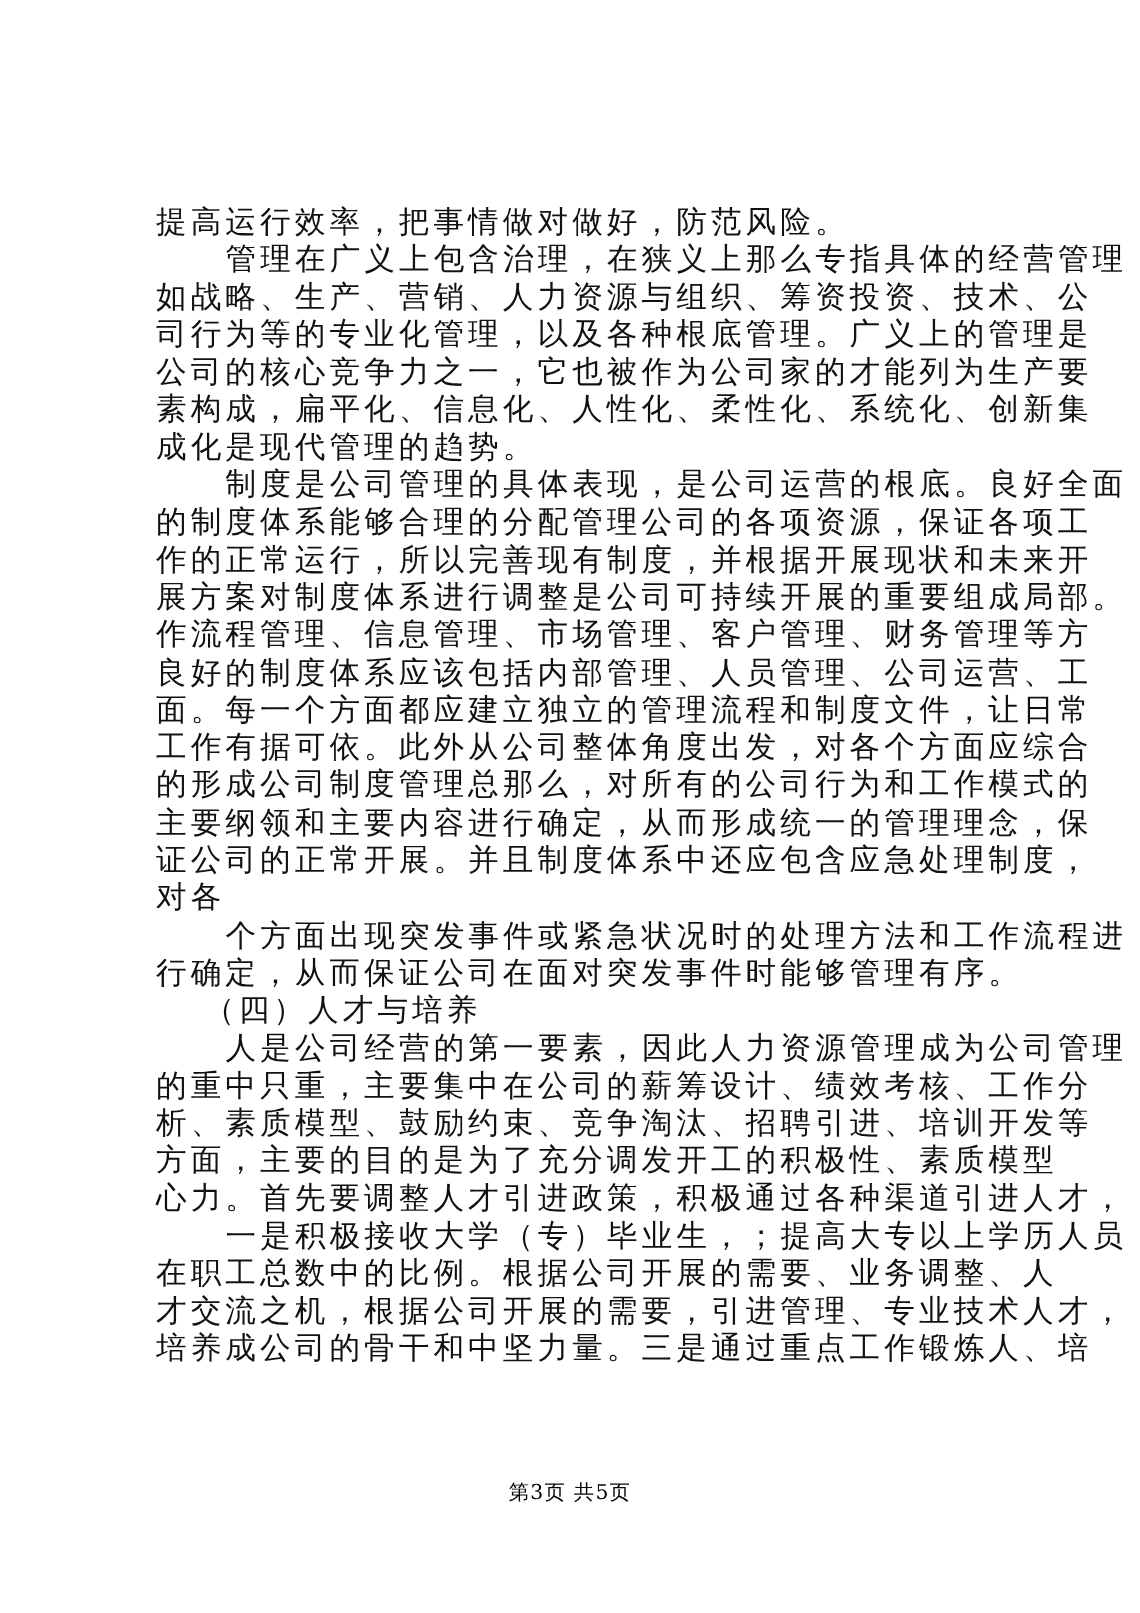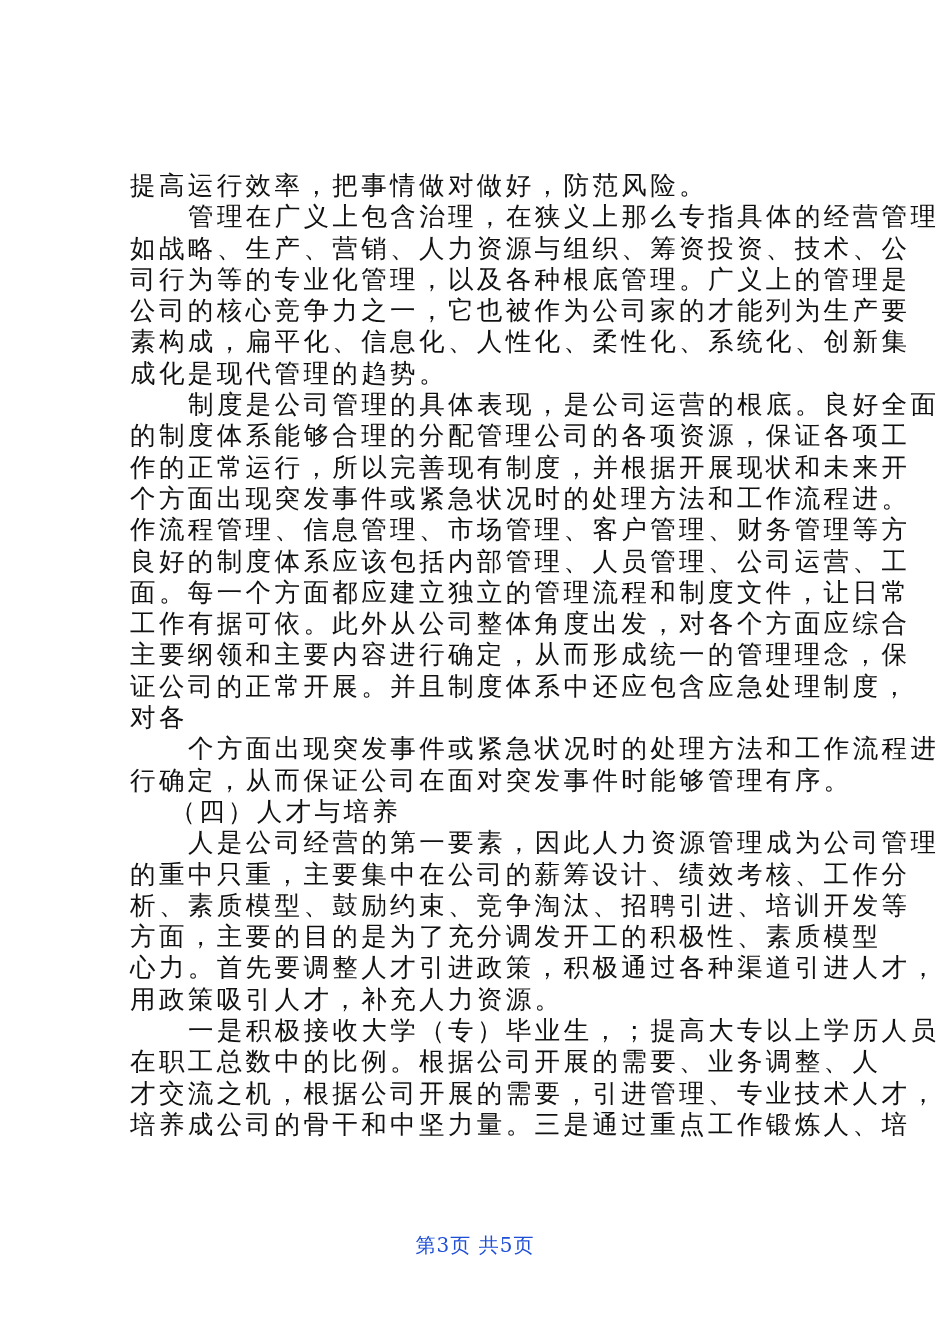--- a/index.html
+++ b/index.html
@@ -5,53 +5,53 @@
   html, body { margin:0; padding:0; background:#ffffff; }
   body { width:950px; height:1344px; position:relative; overflow:hidden;
          font-family: "DejaVu Serif", "Liberation Serif", serif; color:#111; }
   .page { position:absolute; left:0; top:0; width:822px; height:1344px; background:#fff; }
   .body-text { position:absolute; left:130px; top:170px; width:700px; }
   .line { font-size:25.5px; line-height:31.3px; height:31.3px; white-space:nowrap;
           letter-spacing:3.4px; overflow:visible; }
   .indent { padding-left:58px; }
   .heading-indent { padding-left:40px; }
   .footer { position:absolute; left:0; width:950px; top:1232px; text-align:center;
-            font-size:20px; letter-spacing:1px; color:#1d4ed8; }
+            font-size:17px; letter-spacing:1px; color:#000000; }
 </style>
 </head>
 <body>
 
 <div class="page">
   <div class="body-text" id="body-text">
       <div class="line">提高运行效率，把事情做对做好，防范风险。</div>
       <div class="line indent">管理在广义上包含治理，在狭义上那么专指具体的经营管理</div>
       <div class="line">如战略、生产、营销、人力资源与组织、筹资投资、技术、公</div>
       <div class="line">司行为等的专业化管理，以及各种根底管理。广义上的管理是</div>
       <div class="line">公司的核心竞争力之一，它也被作为公司家的才能列为生产要</div>
       <div class="line">素构成，扁平化、信息化、人性化、柔性化、系统化、创新集</div>
       <div class="line">成化是现代管理的趋势。</div>
       <div class="line indent">制度是公司管理的具体表现，是公司运营的根底。良好全面</div>
       <div class="line">的制度体系能够合理的分配管理公司的各项资源，保证各项工</div>
       <div class="line">作的正常运行，所以完善现有制度，并根据开展现状和未来开</div>
-      <div class="line">个方面出现突发事件或紧急状况时的处理方法和工作流程进。</div>
+      <div class="line">展方案对制度体系进行调整是公司可持续开展的重要组成局部。</div>
       <div class="line">作流程管理、信息管理、市场管理、客户管理、财务管理等方</div>
       <div class="line">良好的制度体系应该包括内部管理、人员管理、公司运营、工</div>
       <div class="line">面。每一个方面都应建立独立的管理流程和制度文件，让日常</div>
       <div class="line">工作有据可依。此外从公司整体角度出发，对各个方面应综合</div>
+      <div class="line">的形成公司制度管理总那么，对所有的公司行为和工作模式的</div>
       <div class="line">主要纲领和主要内容进行确定，从而形成统一的管理理念，保</div>
       <div class="line">证公司的正常开展。并且制度体系中还应包含应急处理制度，</div>
       <div class="line">对各</div>
       <div class="line indent">个方面出现突发事件或紧急状况时的处理方法和工作流程进</div>
       <div class="line">行确定，从而保证公司在面对突发事件时能够管理有序。</div>
       <div class="line heading-indent">（四）人才与培养</div>
       <div class="line indent">人是公司经营的第一要素，因此人力资源管理成为公司管理</div>
       <div class="line">的重中只重，主要集中在公司的薪筹设计、绩效考核、工作分</div>
       <div class="line">析、素质模型、鼓励约束、竞争淘汰、招聘引进、培训开发等</div>
       <div class="line">方面，主要的目的是为了充分调发开工的积极性、素质模型</div>
       <div class="line">心力。首先要调整人才引进政策，积极通过各种渠道引进人才，</div>
-      <div class="line">用政策吸引人才，补充人力资源。</div>
       <div class="line indent">一是积极接收大学（专）毕业生，；提高大专以上学历人员</div>
       <div class="line">在职工总数中的比例。根据公司开展的需要、业务调整、人</div>
       <div class="line">才交流之机，根据公司开展的需要，引进管理、专业技术人才，</div>
       <div class="line">培养成公司的骨干和中坚力量。三是通过重点工作锻炼人、培</div>
     </div>
   <div class="footer">第3页 共5页</div>
 </div>
 
 </body></html>

